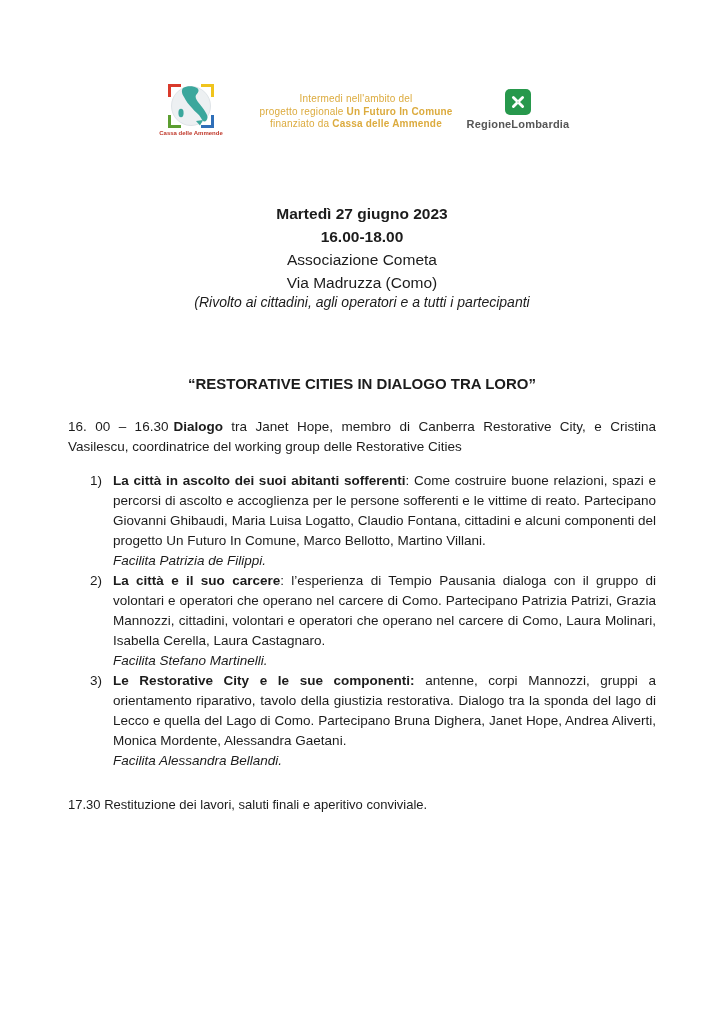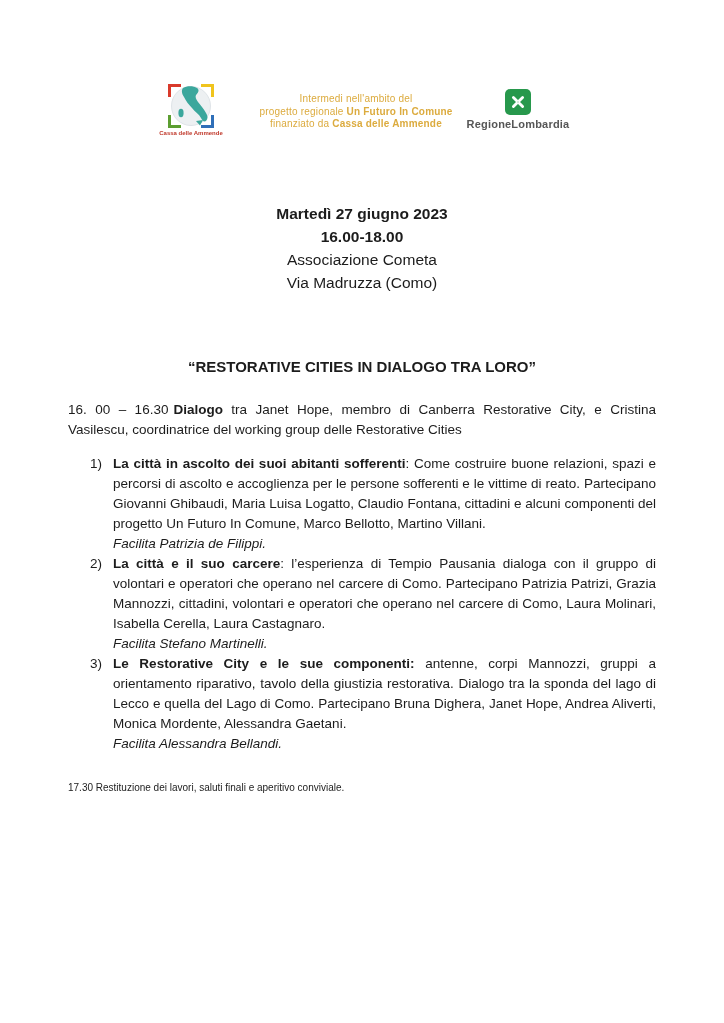--- a/index.html
+++ b/index.html
@@ -59,21 +59,21 @@
   .intro .time-gap { padding-right: 5px; margin-top: 8px; }
   .circles { margin: 16px 68px 0 68px; font-size: 13.5px; line-height: 20px; }
 
   .topics { margin: 14px 68px 0 90px; }
   .topic { display: flex; align-items: flex-start; }
   .topic .num { flex: 0 0 23px; font-size: 13.5px; line-height: 20px; }
   .topic-body { flex: 1 1 auto; }
   .topic-text { margin: 0; font-size: 13.5px; line-height: 20px; text-align: justify; }
   .facilitator { margin: 0; font-size: 13.5px; line-height: 20px; font-style: italic; }
 
-  .closing { margin: 24px 68px 0 68px; font-size: 10px; line-height: 20px; }
+  .closing { margin: 24px 68px 0 68px; font-size: 13px; line-height: 20px; }
 </style>
 </head>
 <body>
 
 <div class="page">
 
   <div class="header">
 
     <div class="logo-cassa">
       <div class="cassa-frame">
@@ -110,20 +110,21 @@
       </div>
       <div class="lombardia-label">RegioneLombardia</div>
     </div>
   </div>
 
   <div class="event">
     <div class="event-line bold">Martedì 27 giugno 2023</div>
     <div class="event-line bold">16.00-18.00</div>
     <div class="event-line">Associazione Cometa</div>
     <div class="event-line">Via Madruzza (Como)</div>
+    <div class="event-note">(Rivolto ai cittadini, agli operatori e a tutti i partecipanti</div>
   </div>
 
   <div class="doc-title">“RESTORATIVE CITIES IN DIALOGO TRA LORO”</div>
 
   <p class="intro"><span class="time-gap">16. 00 – 16.30</span><strong>Dialogo</strong><span> tra Janet Hope, membro di Canberra Restorative City, e Cristina Vasilescu, coordinatrice del working group delle Restorative Cities</span></p>
 
 
   <div class="topics">
 
     <div class="topic">

